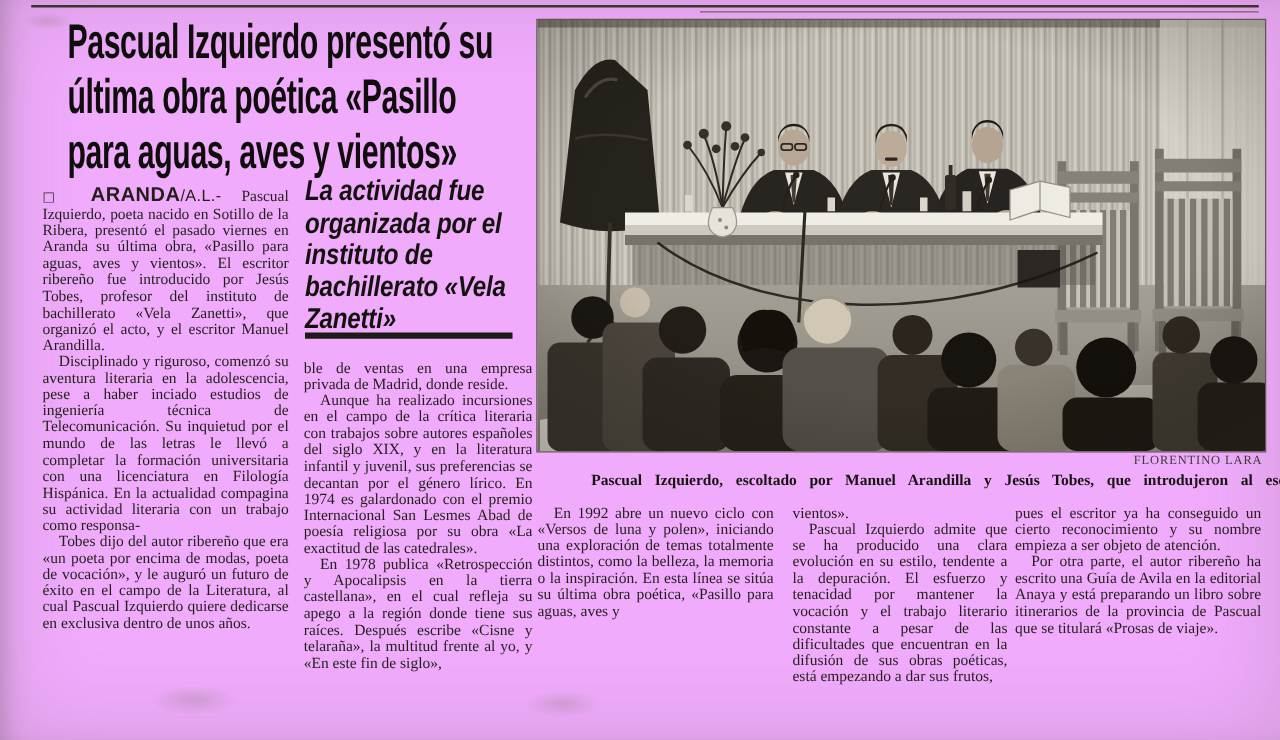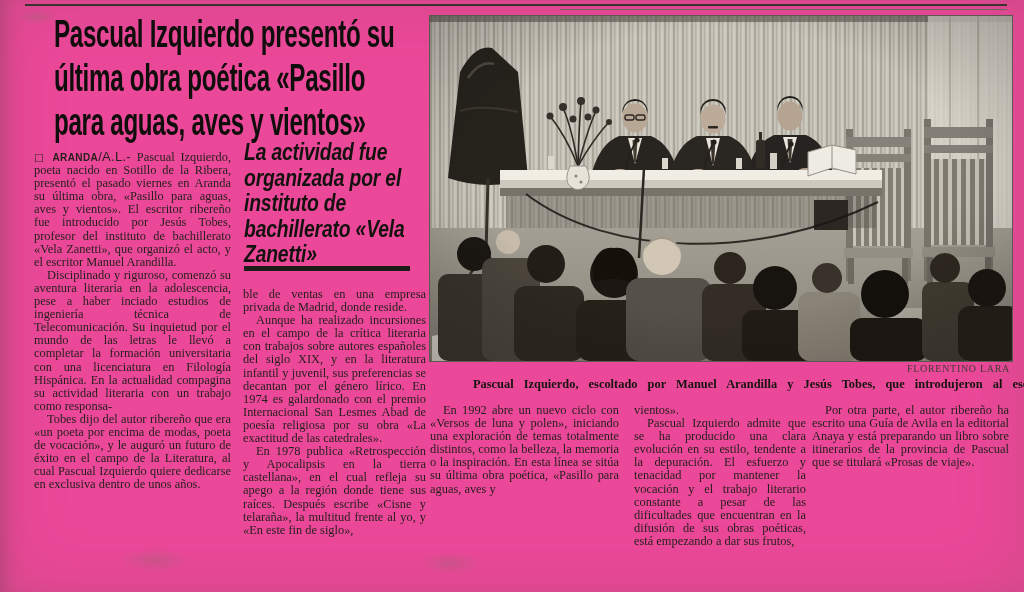--- a/index.html
+++ b/index.html
@@ -1,18 +1,18 @@
 <!DOCTYPE html>
 <html lang="es"><head>
 <meta charset="utf-8">
 <style>
   html,body{margin:0;padding:0;background:#d8d6d1;}
   .page{
     position:relative;width:1024px;height:592px;overflow:hidden;
-    background:#ec4899;
+    background:#f0abfc;
     box-shadow:inset 0 0 70px rgba(88,82,70,.18), inset 14px 0 22px -14px rgba(60,56,48,.35);
     font-family:"Liberation Serif",serif;
   }
   .top-rule{position:absolute;left:25px;top:4px;width:982px;height:2px;background:#39352e;}
   .top-rule2{position:absolute;left:560px;top:9px;width:447px;height:1px;background:#6b675e;}
 
   
   .headline{position:absolute;left:54px;top:12px;width:390px;margin:0;}
   .hl-line{
     display:block;white-space:nowrap;
@@ -34,21 +34,21 @@
   
   .col{position:absolute;font-size:12.4px;line-height:13.1px;text-align:justify;color:#221f1b;}
   .col p{margin:0;}
   .col p.ind{text-indent:13px;}
   .c1{left:34px;top:150px;width:197px;}
   .c2{left:243px;top:288px;width:183px;}
   .c3{left:430px;top:404px;width:189px;}
   .c4{left:634px;top:404px;width:172px;}
   .c5{left:812px;top:404px;width:197px;}
   .dl-box{font-family:"DejaVu Sans",sans-serif;font-size:10.5px;color:#2a2722;}
-  .dl-bold{font-family:"Liberation Sans",sans-serif;font-weight:700;font-size:10px;letter-spacing:.4px;}
+  .dl-bold{font-family:"Liberation Sans",sans-serif;font-weight:700;font-size:16px;letter-spacing:.4px;}
   .dl-rest{font-family:"Liberation Sans",sans-serif;font-size:13px;letter-spacing:.3px;}
 
   
   .photo-frame{
     position:absolute;left:430px;top:16px;width:582px;height:345px;
     background:#c6c2b8;outline:1px solid #5c584f;
   }
   .photo-frame svg{display:block;width:100%;height:100%;}
   .credit{
     position:absolute;left:430px;top:363px;width:580px;text-align:right;
@@ -103,20 +103,21 @@
   <div class="col c3">
     <p class="ind">En 1992 abre un nuevo ciclo con «Versos de luna y polen», iniciando una exploración de temas totalmente distintos, como la belleza, la memoria o la inspiración. En esta línea se sitúa su última obra poética, «Pasillo para aguas, aves y</p>
   </div>
 
   <div class="col c4">
     <p>vientos».</p>
     <p class="ind">Pascual Izquierdo admite que se ha producido una clara evolución en su estilo, tendente a la depuración. El esfuerzo y tenacidad por mantener la vocación y el trabajo literario constante a pesar de las dificultades que encuentran en la difusión de sus obras poéticas, está empezando a dar sus frutos,</p>
   </div>
 
   <div class="col c5">
+    <p>pues el escritor ya ha conseguido un cierto reconocimiento y su nombre empieza a ser objeto de atención.</p>
     <p class="ind">Por otra parte, el autor ribereño ha escrito una Guía de Avila en la editorial Anaya y está preparando un libro sobre itinerarios de la provincia de Pascual que se titulará «Prosas de viaje».</p>
   </div>
 
   <figure class="photo-frame" style="margin:0">
     <svg viewBox="0 0 582 345" preserveAspectRatio="none">
       <defs>
         <pattern id="curt" width="9" height="345" patternUnits="userSpaceOnUse">
           <rect width="9" height="345" fill="#c7c3b9"></rect>
           <rect x="0" width="2" height="345" fill="#a9a59a"></rect>
           <rect x="4" width="1.5" height="345" fill="#b6b2a7"></rect>

